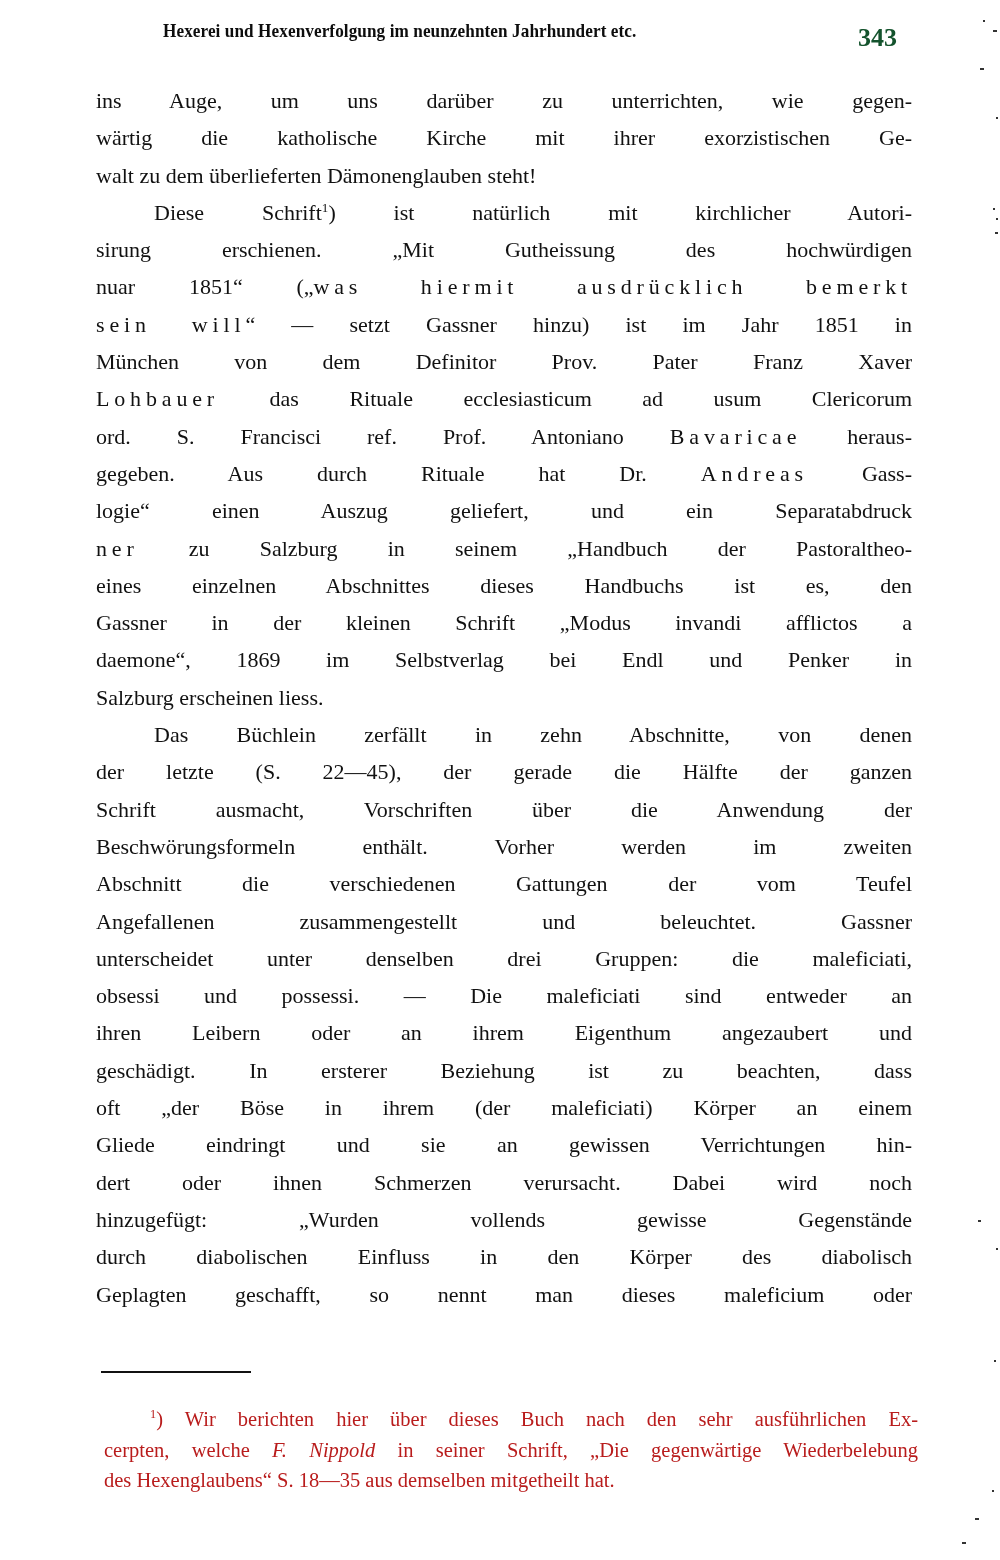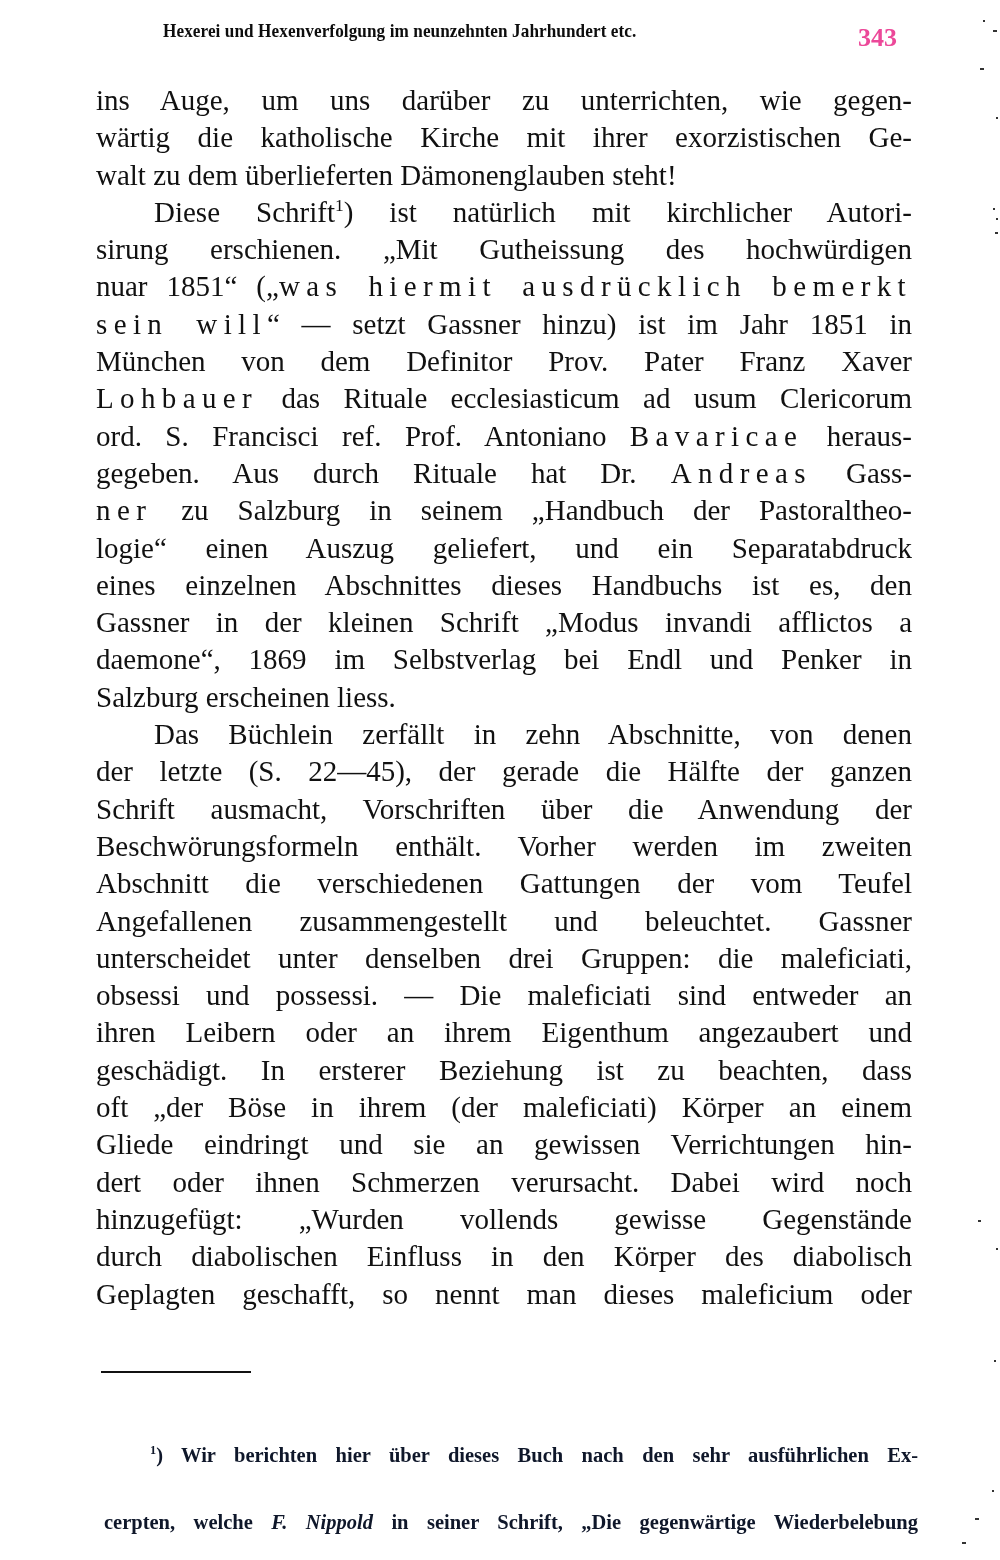--- a/index.html
+++ b/index.html
@@ -34,33 +34,33 @@
       white-space: nowrap;
       color: #0d0d0d;
     }
     .page-number {
       position: absolute;
       left: 858px;
       top: 23px;
       font-family: "Liberation Serif", serif;
       font-weight: bold;
       font-size: 26px;
-      color: #ec4899;
+      color: #14532d;
     }
     .body-text {
       position: absolute;
       left: 96px;
       top: 82px;
       width: 816px;
     }
     .line {
       display: block;
       height: 37.3px;
       line-height: 37.3px;
-      font-size: 29px;
+      font-size: 22px;
       text-align: justify;
       text-align-last: justify;
       white-space: nowrap;
       overflow: visible;
     }
     .line.last {
       text-align-last: left;
     }
     .line.indent {
       padding-left: 58px;
@@ -80,23 +80,22 @@
       width: 814px;
     }
     .fn-line {
       display: block;
       height: 30.5px;
       line-height: 30.5px;
       font-size: 20.5px;
       text-align: justify;
       text-align-last: justify;
       white-space: nowrap;
-      font-weight: bold;
-      color: #0f172a;
-      margin-top: 36px;
+      font-weight: normal;
+      color: #b91c1c;
     }
     .fn-line.indent { padding-left: 46px; }
     .fn-line.last { text-align-last: left; }
     .sup {
       font-size: 0.6em;
       vertical-align: super;
       line-height: 0;
     }
     .spaced { letter-spacing: 0.22em; }
     .italic { font-style: italic; }
@@ -124,22 +123,22 @@
 
     <div>
       <span class="line indent"><span>Diese Schrift</span><span class="sup">1</span><span>) ist natürlich mit kirchlicher Autori-</span></span>
       <span class="line">sirung erschienen. „Mit Gutheissung des hochwürdigen</span>
       <span class="line"><span>nuar 1851“ („</span><span class="spaced">was hiermit ausdrücklich bemerkt</span></span>
       <span class="line"><span class="spaced">sein will</span><span>“ — setzt Gassner hinzu) ist im Jahr 1851 in</span></span>
       <span class="line">München von dem Definitor Prov. Pater Franz Xaver</span>
       <span class="line"><span class="spaced">Lohbauer</span><span> das Rituale ecclesiasticum ad usum Clericorum</span></span>
       <span class="line"><span>ord. S. Francisci ref. Prof. Antoniano</span> <span class="spaced">Bavaricae</span><span> heraus-</span></span>
       <span class="line"><span>gegeben. Aus durch Rituale hat Dr.</span> <span class="spaced">Andreas</span><span> Gass-</span></span>
+      <span class="line">logie“ einen Auszug geliefert, und ein Separatabdruck</span>
       <span class="line"><span class="spaced">ner</span><span> zu Salzburg in seinem „Handbuch der Pastoraltheo-</span></span>
-      <span class="line">logie“ einen Auszug geliefert, und ein Separatabdruck</span>
       <span class="line">eines einzelnen Abschnittes dieses Handbuchs ist es, den</span>
       <span class="line">Gassner in der kleinen Schrift „Modus invandi afflictos a</span>
       <span class="line">daemone“, 1869 im Selbstverlag bei Endl und Penker in</span>
       <span class="line last">Salzburg erscheinen liess.</span>
     </div>
 
     <div>
       <span class="line indent">Das Büchlein zerfällt in zehn Abschnitte, von denen</span>
       <span class="line">der letzte (S. 22—45), der gerade die Hälfte der ganzen</span>
       <span class="line">Schrift ausmacht, Vorschriften über die Anwendung der</span>

